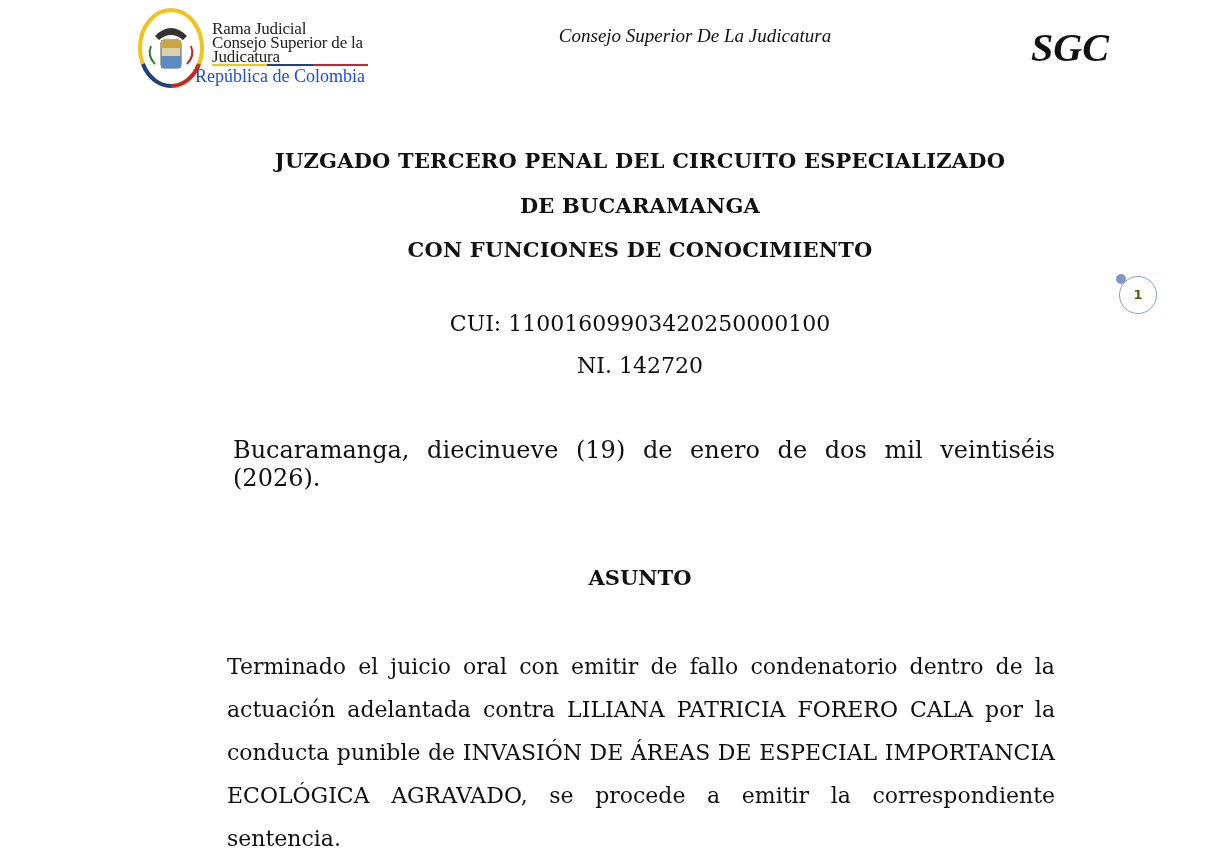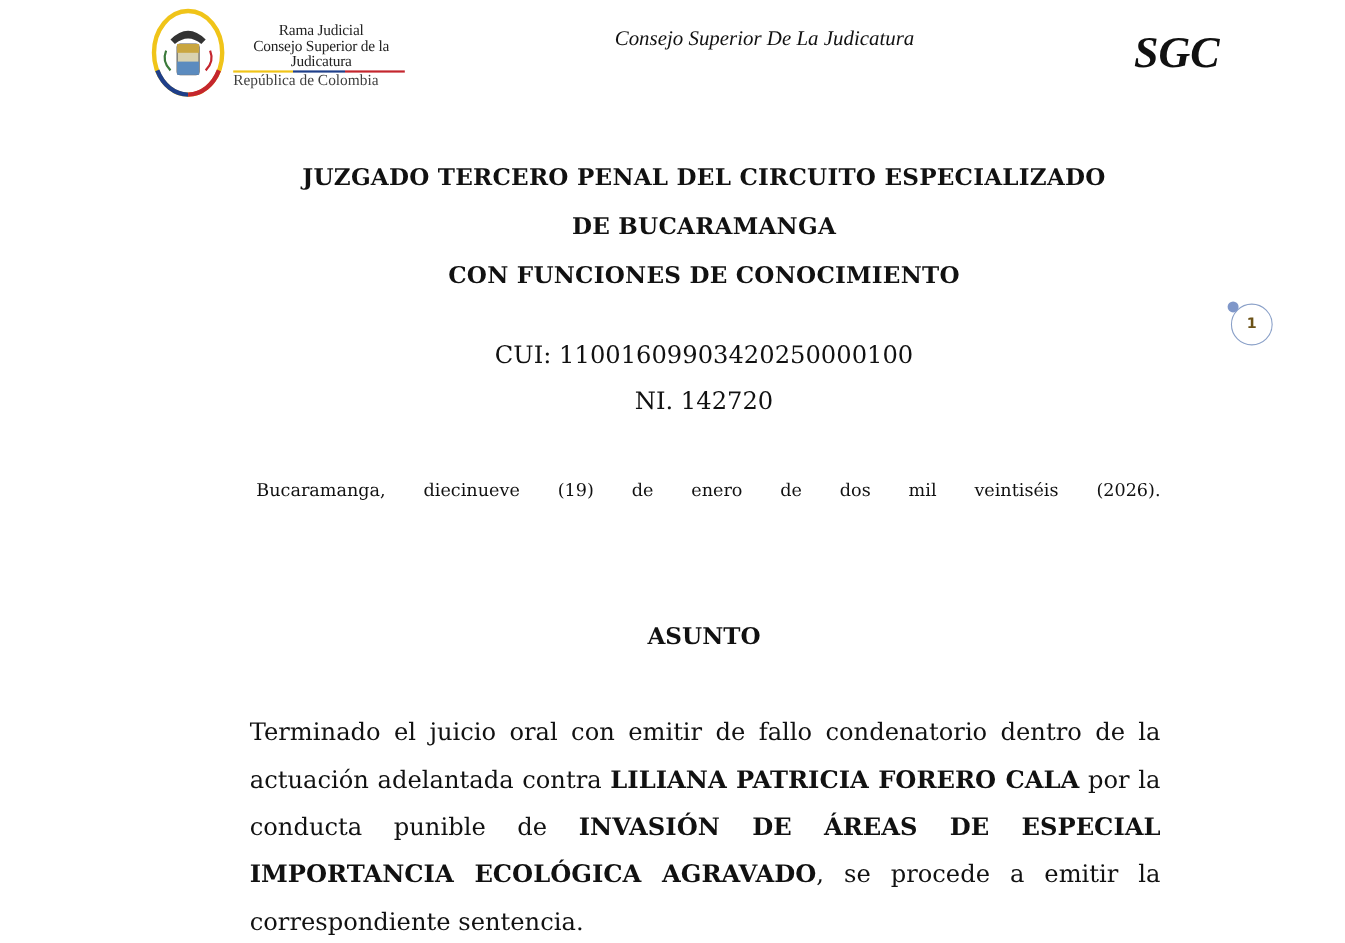--- a/index.html
+++ b/index.html
@@ -1,42 +1,42 @@
 <!DOCTYPE html>
 <html><head>
 <meta charset="utf-8">
 <style>
   html, body { margin: 0; padding: 0; background: #ffffff; }
   body { width: 1223px; height: 857px; position: relative; overflow: hidden; color: #111; }
 
   .logo { position: absolute; left: 137px; top: 6px; width: 235px; height: 86px; }
   .logo-emblem { position: absolute; left: 0; top: 0; width: 72px; height: 84px; }
-  .logo-text { position: absolute; left: 75px; top: 16px; font-family: "Liberation Serif", serif; color: #222; font-size: 14px; line-height: 14px; letter-spacing: -0.2px; text-align: center; }
+  .logo-text { position: absolute; left: 75px; top: 16px; font-family: "Liberation Serif", serif; color: #222; font-size: 17px; line-height: 14px; letter-spacing: -0.2px; }
   .logo-line { position: absolute; left: 75px; top: 58px; width: 156px; height: 2px;
      background: linear-gradient(to right, #f0c419 0 35%, #1f3f8a 35% 65%, #c4262e 65% 100%); }
-  .logo-sub { position: absolute; left: 75px; top: 60px; font-family: "Liberation Serif", serif; font-size: 14px; color: #404040; }
+  .logo-sub { position: absolute; left: 58px; top: 60px; font-family: "Liberation Serif", serif; font-size: 18px; color: #1d4ed8; }
 
   .hdr-center { position: absolute; left: 395px; top: 24px; width: 600px; text-align: center;
      font-family: "Liberation Serif", serif; font-style: italic; font-size: 19px; line-height: 23px; color: #111; }
   .sgc { position: absolute; left: 1031px; top: 24px; font-family: "Liberation Serif", serif; font-weight: bold; font-size: 40px; color: #111; font-style: italic; }
 
   .title { position: absolute; left: 0; width: 1280px; text-align: center; font-family: "DejaVu Serif", serif;
      font-weight: bold; font-size: 21px; letter-spacing: 0.2px; }
   .t1 { top: 148px; }
   .t2 { top: 193px; }
   .t3 { top: 237px; }
 
   .center-line { position: absolute; left: 0; width: 1280px; text-align: center; font-family: "DejaVu Serif", serif; font-size: 22px; }
   .cui { top: 311px; }
   .ni { top: 353px; }
-  .date { position: absolute; left: 233px; top: 436px; width: 822px; font-family: "DejaVu Serif", serif; font-size: 16px; text-align: justify; text-align-last: justify; word-spacing: 1px; }
+  .date { position: absolute; left: 233px; top: 436px; width: 822px; font-family: "DejaVu Serif", serif; font-size: 24px; text-align: justify; text-align-last: justify; word-spacing: 1px; }
   .asunto { position: absolute; left: 0; width: 1280px; top: 565px; text-align: center; font-family: "DejaVu Serif", serif; font-weight: bold; font-size: 21px; }
 
   .body-para { position: absolute; left: 227px; top: 645px; width: 828px; font-family: "DejaVu Serif", serif; font-size: 22px; line-height: 43px; text-align: justify; }
-  .body-para b { font-weight: bold; }
+  .body-para b { font-weight: normal; }
 
   .page-badge { position: absolute; left: 1119px; top: 276px; width: 36px; height: 36px; border: 1.5px solid #8aa0c8; border-radius: 50%; background: #fff; }
   .page-badge-num { position: absolute; left: 0; top: 0; width: 36px; line-height: 36px; text-align: center; font-family: "DejaVu Sans", sans-serif; font-weight: bold; font-size: 13px; color: #6b5217; }
   .page-badge-dot { position: absolute; left: -4px; top: -3px; width: 10px; height: 10px; border-radius: 50%; background: #7f97c9; }
 </style>
 </head>
 <body>
 
 <div class="logo">
   <svg class="logo-emblem" viewBox="0 0 72 84">

